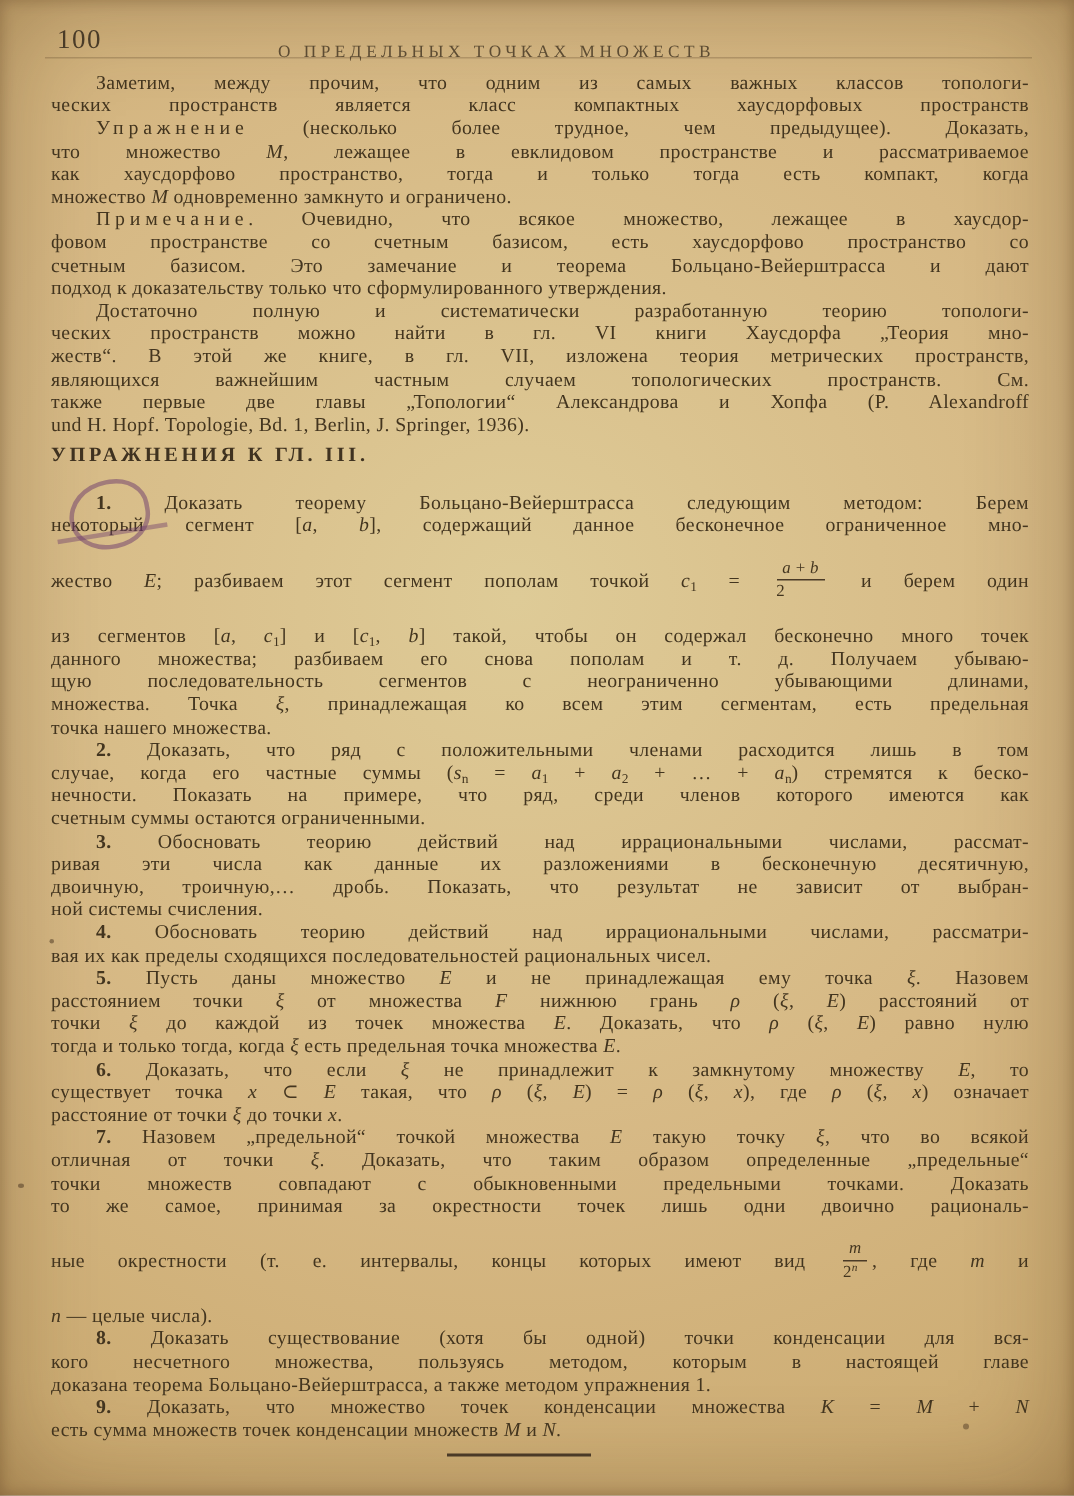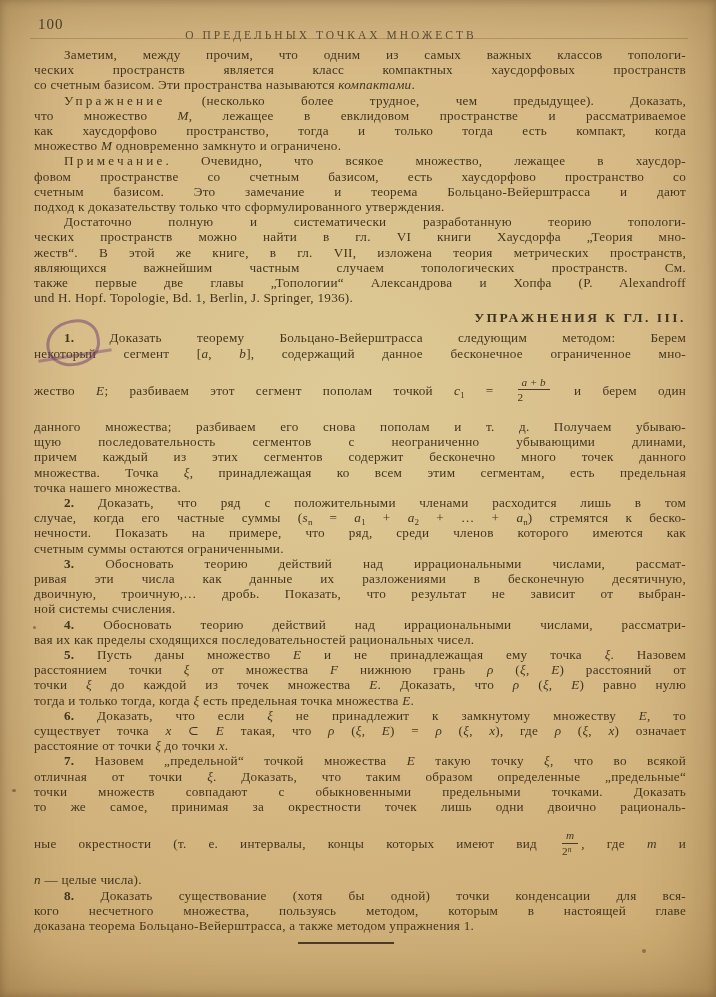--- a/index.html
+++ b/index.html
@@ -4,29 +4,29 @@
 <style>
   html,body{margin:0;padding:0;}
   body{width:716px;height:997px;overflow:hidden;font-family:"Liberation Serif","DejaVu Serif",serif;}
   .page{
     position:relative;width:716px;height:997px;overflow:hidden;
     background:radial-gradient(ellipse 120% 85% at 48% 40%, #decb97 0%, #d6b884 45%, #cdad74 72%, #bd9a60 92%, #a8824c 100%);
     box-shadow:inset 0 0 70px rgba(70,40,10,0.32), inset 0 0 10px rgba(60,30,5,0.3);
     color:#43351f;
   }
   .header{position:absolute;top:16px;left:36px;right:30px;height:18px;}
-  .pagenum{position:absolute;left:2px;top:0;font-size:15px;letter-spacing:1px;color:#4a3c28;}
+  .pagenum{position:absolute;left:2px;top:0;font-size:18px;letter-spacing:1px;color:#4a3c28;}
   .running-title{position:absolute;left:0;right:60px;top:3px;text-align:center;font-size:11.5px;letter-spacing:3px;color:#5d4c33;margin-top:10px;}
   .header-rule{position:absolute;top:38px;left:30px;right:28px;height:1px;background:rgba(90,70,40,0.28);}
   .content{position:absolute;top:47px;left:34px;width:652px;}
   .para{margin:0;}
   .line{font-size:13.2px;line-height:15.2px;letter-spacing:0.25px;text-align:justify;text-align-last:justify;white-space:normal;}
   .line.first{text-indent:30px;}
   .line.last{text-align-last:left;}
-  .section-heading{margin:5px 0 4px 0;text-align:right;font-size:13.5px;font-weight:bold;letter-spacing:2.5px;color:#3f3220;}
+  .section-heading{margin:5px 0 16px 0;text-align:left;font-size:13.5px;font-weight:bold;letter-spacing:2.5px;color:#3f3220;}
   i{font-style:italic;}
   b{font-weight:bold;}
   sub,sup{font-size:0.68em;line-height:0;letter-spacing:0;}
   sub{vertical-align:-0.3em;}
   sup{vertical-align:0.45em;}
   .spaced{letter-spacing:3.2px;}
   .frac{display:inline-block;vertical-align:-0.55em;font-size:0.85em;text-align:center;line-height:1.12;margin:15px 3px;text-indent:0;}
   .frac .num{display:block;padding:0 4px 1px;border-bottom:1px solid #4a3a26;}
   .frac .den{display:block;padding-top:1px;}
   .bottom-rule{width:96px;height:2px;background:#4a3a26;margin:9px auto 0 auto;transform:translateX(-14px);}
@@ -52,21 +52,20 @@
     <span class="pagenum">100</span>
     <span class="running-title">О ПРЕДЕЛЬНЫХ ТОЧКАХ МНОЖЕСТВ</span>
   </div>
   <div class="header-rule"></div>
 
   <div class="content">
     <div id="intro">
         <div class="para">
           <div class="line first">Заметим, между прочим, что одним из самых важных классов топологи-</div>
           <div class="line">ческих пространств является класс компактных хаусдорфовых пространств</div>
-          <div class="line last">со счетным базисом. Эти пространства называются <i>компактами</i>.</div>
         </div>
         <div class="para">
           <div class="line first"><span class="spaced">Упражнение</span> (несколько более трудное, чем предыдущее). Доказать,</div>
           <div class="line">что множество <i>M</i>, лежащее в евклидовом пространстве и рассматриваемое</div>
           <div class="line">как хаусдорфово пространство, тогда и только тогда есть компакт, когда</div>
           <div class="line last">множество <i>M</i> одновременно замкнуто и ограничено.</div>
         </div>
         <div class="para">
           <div class="line first"><span class="spaced">Примечание</span>. Очевидно, что всякое множество, лежащее в хаусдор-</div>
           <div class="line">фовом пространстве со счетным базисом, есть хаусдорфово пространство со</div>
@@ -81,23 +80,23 @@
           <div class="line">также первые две главы „Топологии“ Александрова и Хопфа (P. Alexandroff</div>
           <div class="line last">und H. Hopf. Topologie, Bd. 1, Berlin, J. Springer, 1936).</div>
         </div>
       </div>
     <h2 class="section-heading">УПРАЖНЕНИЯ К ГЛ. III.</h2>
     <div id="exercises">
         <div class="para">
           <div class="line first"><b>1.</b> Доказать теорему Больцано-Вейерштрасса следующим методом: Берем</div>
           <div class="line">некоторый сегмент [<i>a</i>, <i>b</i>], содержащий данное бесконечное ограниченное мно-</div>
           <div class="line">жество <i>E</i>; разбиваем этот сегмент пополам точкой <i>c</i><sub>1</sub> = <span class="frac"><span class="num"><i>a</i> + <i>b</i></span><span class="den">2</span></span> и берем один</div>
+          <div class="line">из сегментов [<i>a</i>, <i>c</i><sub>1</sub>] и [<i>c</i><sub>1</sub>, <i>b</i>] такой, чтобы он содержал бесконечно много точек</div>
           <div class="line">данного множества; разбиваем его снова пополам и т. д. Получаем убываю-</div>
           <div class="line">щую последовательность сегментов с неограниченно убывающими длинами,</div>
-          <div class="line">причем каждый из этих сегментов содержит бесконечно много точек данного</div>
           <div class="line">множества. Точка <i>ξ</i>, принадлежащая ко всем этим сегментам, есть предельная</div>
           <div class="line last">точка нашего множества.</div>
         </div>
         <div class="para">
           <div class="line first"><b>2.</b> Доказать, что ряд с положительными членами расходится лишь в том</div>
           <div class="line">случае, когда его частные суммы (<i>s</i><sub>n</sub> = <i>a</i><sub>1</sub> + <i>a</i><sub>2</sub> + … + <i>a</i><sub>n</sub>) стремятся к беско-</div>
           <div class="line">нечности. Показать на примере, что ряд, среди членов которого имеются как</div>
           <div class="line last">счетным суммы остаются ограниченными.</div>
         </div>
         <div class="para">
@@ -127,20 +126,24 @@
           <div class="line">точки множеств совпадают с обыкновенными предельными точками. Доказать</div>
           <div class="line">то же самое, принимая за окрестности точек лишь одни двоично рациональ-</div>
           <div class="line">ные окрестности (т. е. интервалы, концы которых имеют вид <span class="frac"><span class="num"><i>m</i></span><span class="den">2<sup><i>n</i></sup></span></span>, где <i>m</i> и</div>
           <div class="line last"><i>n</i> — целые числа).</div>
         </div>
         <div class="para">
           <div class="line first"><b>8.</b> Доказать существование (хотя бы одной) точки конденсации для вся-</div>
           <div class="line">кого несчетного множества, пользуясь методом, которым в настоящей главе</div>
           <div class="line last">доказана теорема Больцано-Вейерштрасса, а также методом упражнения 1.</div>
         </div>
+        <div class="para">
+          <div class="line first"><b>9.</b> Доказать, что множество точек конденсации множества <i>K</i> = <i>M</i> + <i>N</i></div>
+          <div class="line last">есть сумма множеств точек конденсации множеств <i>M</i> и <i>N</i>.</div>
+        </div>
       </div>
     <div class="bottom-rule"></div>
   </div>
 
   <div class="pencil-circle"></div>
   <div class="pencil-stroke"></div>
   <div class="margin-dot dot1"></div>
   <div class="margin-dot dot2"></div>
   <div class="corner-dot"></div>
 </div>

